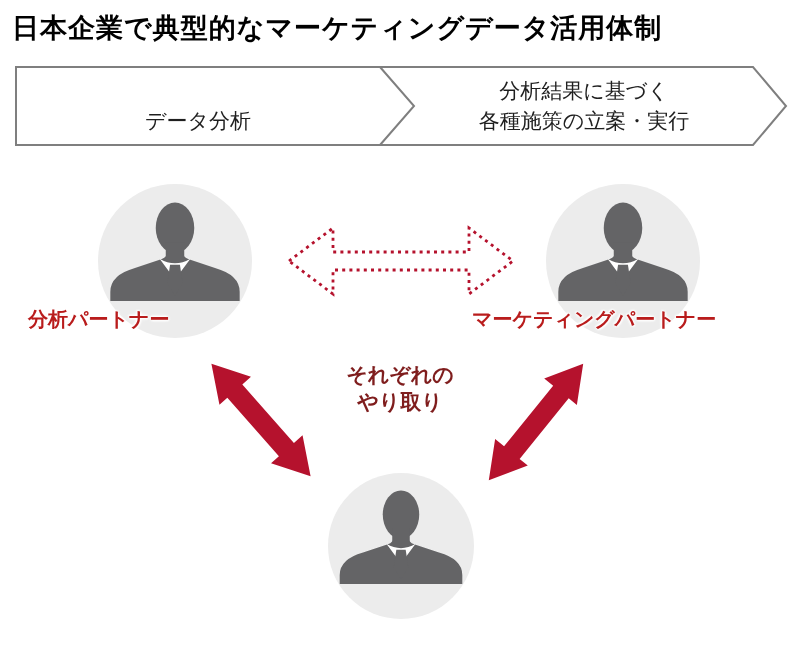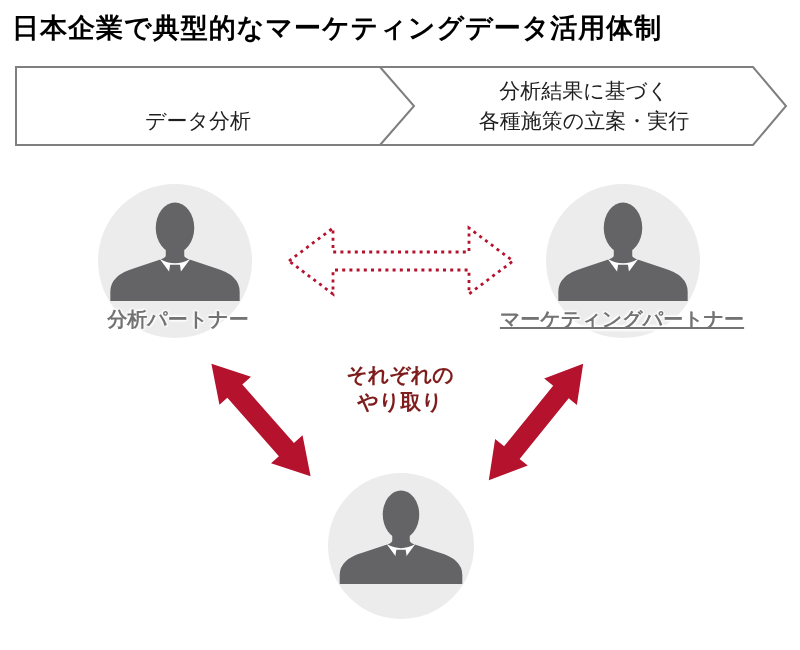--- a/index.html
+++ b/index.html
@@ -17,26 +17,26 @@
     color:#1f1f1f;font-size:21px;line-height:1.45;text-align:center;
   }
   .flow-step1{left:16px;top:67px;width:364px;height:78px;margin-top:15px;}
   .flow-step2{left:414px;top:67px;width:340px;height:78px;flex-direction:column;}
   .arrows-svg{position:absolute;left:0;top:0;pointer-events:none;}
   .avatar{position:absolute;}
   .avatar-left{left:98px;top:184px;width:154px;height:154px;}
   .avatar-right{left:546px;top:184px;width:154px;height:154px;}
   .avatar-bottom{left:328px;top:473px;width:146px;height:146px;}
   .actor-label{
-    position:absolute;text-align:center;font-weight:bold;color:#737373;font-size:20px;
+    position:absolute;font-weight:bold;color:#b91c1c;font-size:20px;
     text-shadow:0 0 3px #fff,0 0 3px #fff,0 0 4px #fff,1px 1px 2px #fff,-1px -1px 2px #fff;
     white-space:nowrap;
   }
   .label-analysis{left:28px;top:306px;width:300px;}
-  .label-marketing{left:472px;top:306px;width:300px;text-decoration:underline;}
+  .label-marketing{left:472px;top:306px;width:300px;}
   .label-client{left:103px;top:583px;width:600px;font-size:21px;}
   .center-note{
     position:absolute;left:290px;top:361px;width:220px;text-align:center;
     color:#7f1d1d;font-weight:bold;font-size:21px;line-height:27px;
   }
   .hidden-defs{position:absolute;width:0;height:0;overflow:hidden;}
 </style>
 </head>
 <body>
 

